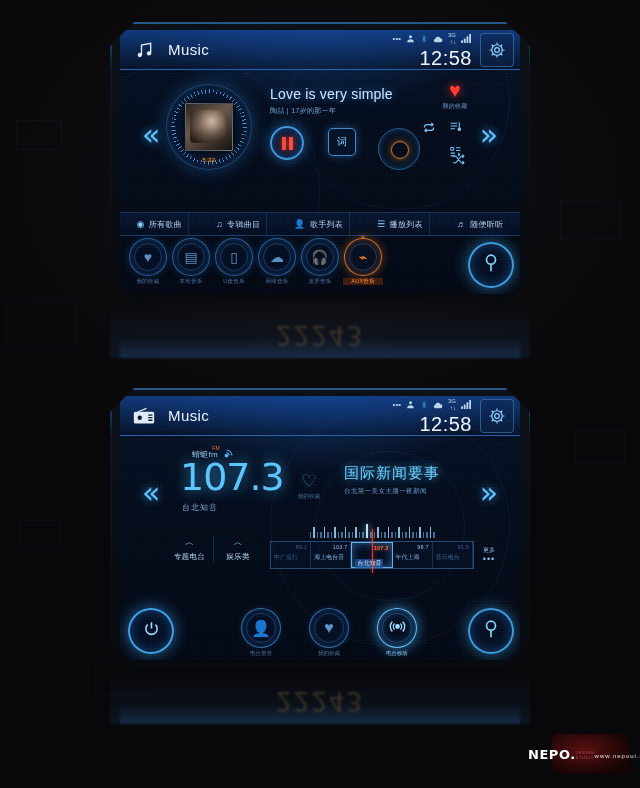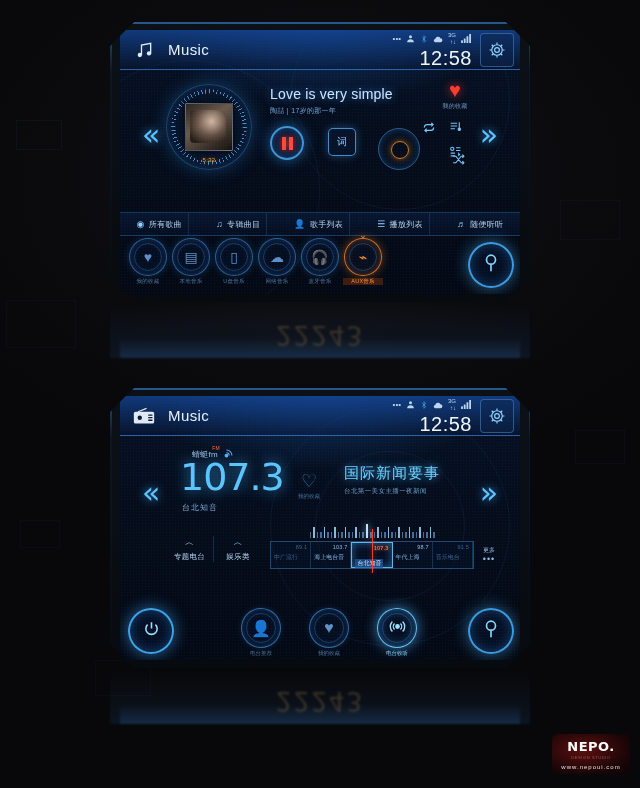--- a/index.html
+++ b/index.html
@@ -308,21 +308,21 @@
   }
   .reflect .rband{
     position:absolute; left:10px; right:10px; top:0; height:20px;
     background:linear-gradient(180deg, rgba(50,110,180,.25), rgba(20,50,90,0));
   }
 
   
   .logo{
     position:absolute; right:10px; bottom:14px; width:78px; height:40px;
     background: radial-gradient(ellipse at 40% 40%, #5a1010, #1a0506 70%, #0d0304);
-    display:flex; flex-direction:column; align-items:center; justify-content:center;
+    display:flex; flex-direction:row; align-items:center; justify-content:center;
     border-radius:6px;
   }
   .logo .lt{ font-size:13px; color:#fff; font-weight:bold; letter-spacing:.5px; font-family:"DejaVu Sans",sans-serif;}
   .logo .ls{ font-size:4px; color:#b05055; letter-spacing:.6px; margin-top:1px;}
   .logo .lu{ font-size:6px; color:#e8dede; letter-spacing:1px; margin-top:4px;}
 </style>
 </head>
 <body>
 
 <div id="stage">

